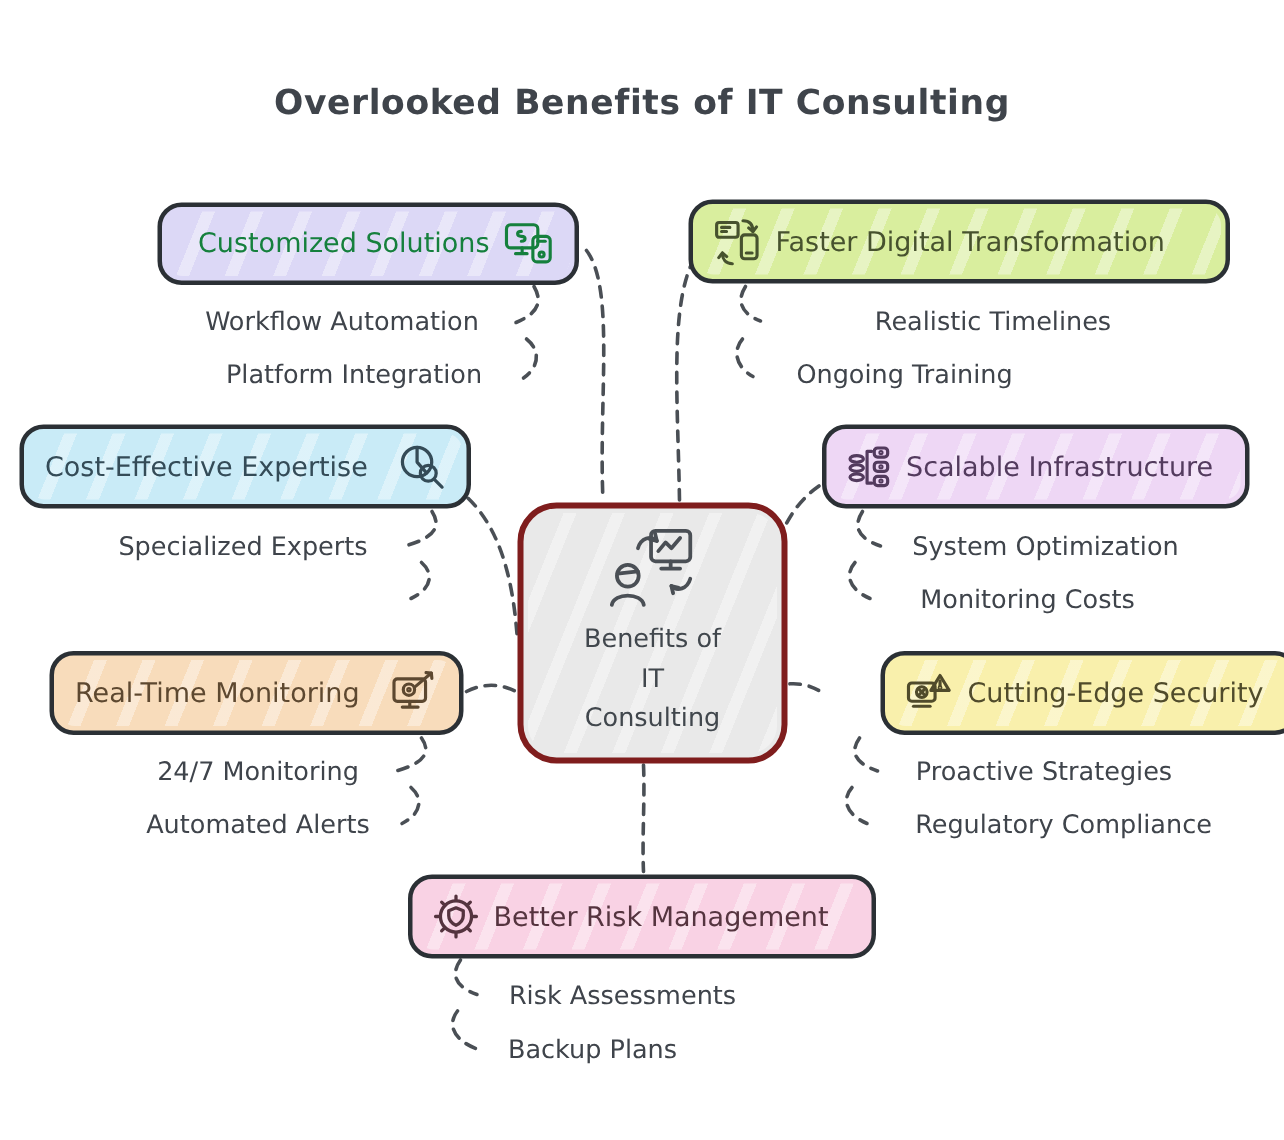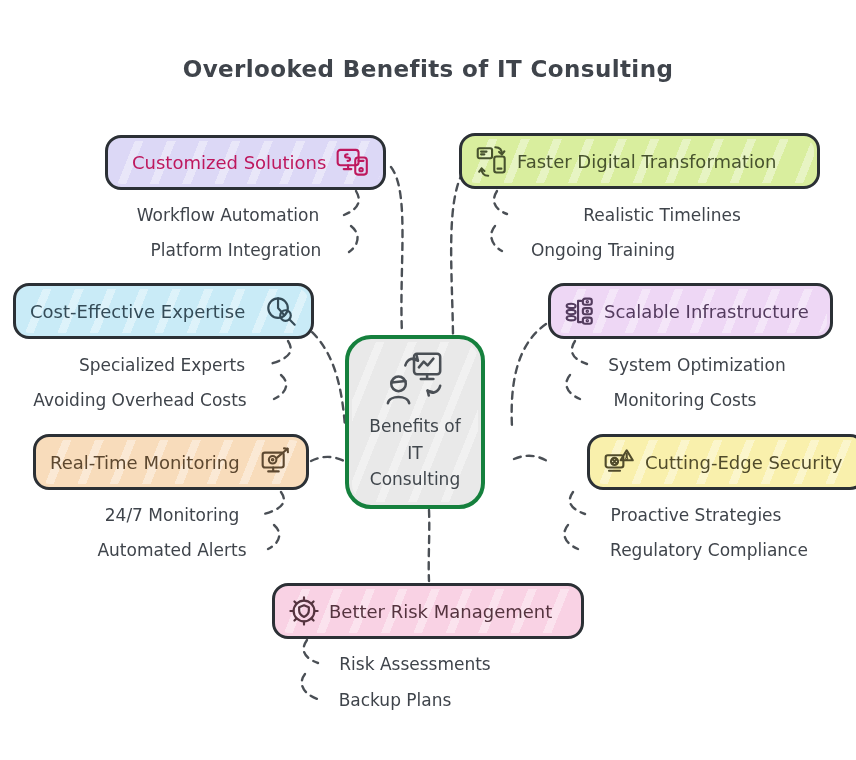--- a/index.html
+++ b/index.html
@@ -32,22 +32,22 @@
 
   .b0 { left:105px; top:135px; width:281px; height:55px; }
   .b1 { left:459px; top:133px; width:361px; height:56px; }
   .b2 { left:13px;  top:283px; width:301px; height:56px; }
   .b3 { left:548px; top:283px; width:285px; height:56px; }
   .b4 { left:33px;  top:434px; width:276px; height:56px; }
   .b5 { left:548px; top:434px; width:279px; height:56px; }
   .b6 { left:272px; top:583px; width:312px; height:56px; }
 
   .center-node {
-    position:absolute; z-index:2; left:345px; top:335px; width:140px; height:174px;
-    background:#e9e9e9; border:4px solid #15803d; border-radius:26px;
+    position:absolute; z-index:2; left:345px; top:335px; width:180px; height:174px;
+    background:#e9e9e9; border:4px solid #7f1d1d; border-radius:26px;
     display:flex; flex-direction:column; align-items:center; justify-content:center;
     box-sizing:border-box; gap:1px;
   }
   .center-node::before { border-radius:18px; }
   .center-node .cline { position:relative; z-index:1; font-size:17px; line-height:1.5; color:#41474d; }
   .center-node svg { position:relative; z-index:1; stroke:#4a4f55; fill:none; stroke-width:2.6; stroke-linecap:round; stroke-linejoin:round; margin-bottom:4px; }
 
   .sub {
     position:absolute; z-index:1; transform:translate(-50%,-50%);
     font-size:17px; color:#3f444b; white-space:nowrap;
@@ -78,21 +78,21 @@
     <path d="M281 492 C288 502 282 509 264 514"></path>
     <path d="M274 525 C283 533 280 543 268 549"></path>
     <path d="M573 492 C566 502 571 509 585 514"></path>
     <path d="M568 525 C561 533 564 543 578 549"></path>
     <path d="M307 640 C300 650 304 658 318 663"></path>
     <path d="M305 674 C298 683 302 694 320 700"></path>
   </svg>
 
   <div class="title">Overlooked Benefits of IT Consulting</div>
 
-  <div class="branch paint b0 icon-right" style="background-color: rgb(220, 216, 246); color: #be185d; padding-left: 24px;">
+  <div class="branch paint b0 icon-right" style="background-color: rgb(220, 216, 246); color: #15803d; padding-left: 24px;">
     <span class="label">Customized Solutions</span>
     <span class="icon">
       <svg width="33" height="29" viewBox="0 0 30 26">
         <rect x="1.5" y="1.5" width="19" height="14" rx="2.5"></rect>
         <path d="M7 19 h7 M11 15.5 v3.5"></path>
         <path d="M10.5 5.5 c-3 0 -3 3 0 3 c3 0 3 3 0 3"></path>
         <rect x="17.5" y="8.5" width="10.5" height="15.5" rx="2.5"></rect>
         <path d="M20.5 11.5 h4.5"></path>
         <circle cx="22.8" cy="19.5" r="1.5"></circle>
       </svg>
@@ -124,21 +124,20 @@
     <span class="icon">
       <svg width="31" height="31" viewBox="0 0 27 27">
         <circle cx="10.5" cy="10.5" r="8.5"></circle>
         <path d="M10.5 10.5 V2 M10.5 10.5 l5.5 6.3"></path>
         <circle cx="17" cy="17" r="4.6"></circle>
         <path d="M20.5 20.5 l4.5 4.5"></path>
       </svg>
     </span>
   </div>
   <div class="sub" style="left:162px; top:365px;">Specialized Experts</div>
-  <div class="sub" style="left:140px; top:400px;">Avoiding Overhead Costs</div>
 
   <div class="branch paint b3 icon-left" style="background-color: rgb(238, 215, 245); color: rgb(83, 59, 94);">
     <span class="icon">
       <svg width="29" height="29" viewBox="0 0 26 26">
         <ellipse cx="5.5" cy="8" rx="4" ry="2"></ellipse>
         <ellipse cx="5.5" cy="13.5" rx="4" ry="2"></ellipse>
         <ellipse cx="5.5" cy="19" rx="4" ry="2"></ellipse>
         <path d="M14.5 3.5 h-2.8 v19 h2.8"></path>
         <rect x="16" y="1.5" width="8" height="5.5" rx="2"></rect>
         <rect x="16" y="10" width="8" height="5.5" rx="2"></rect>

